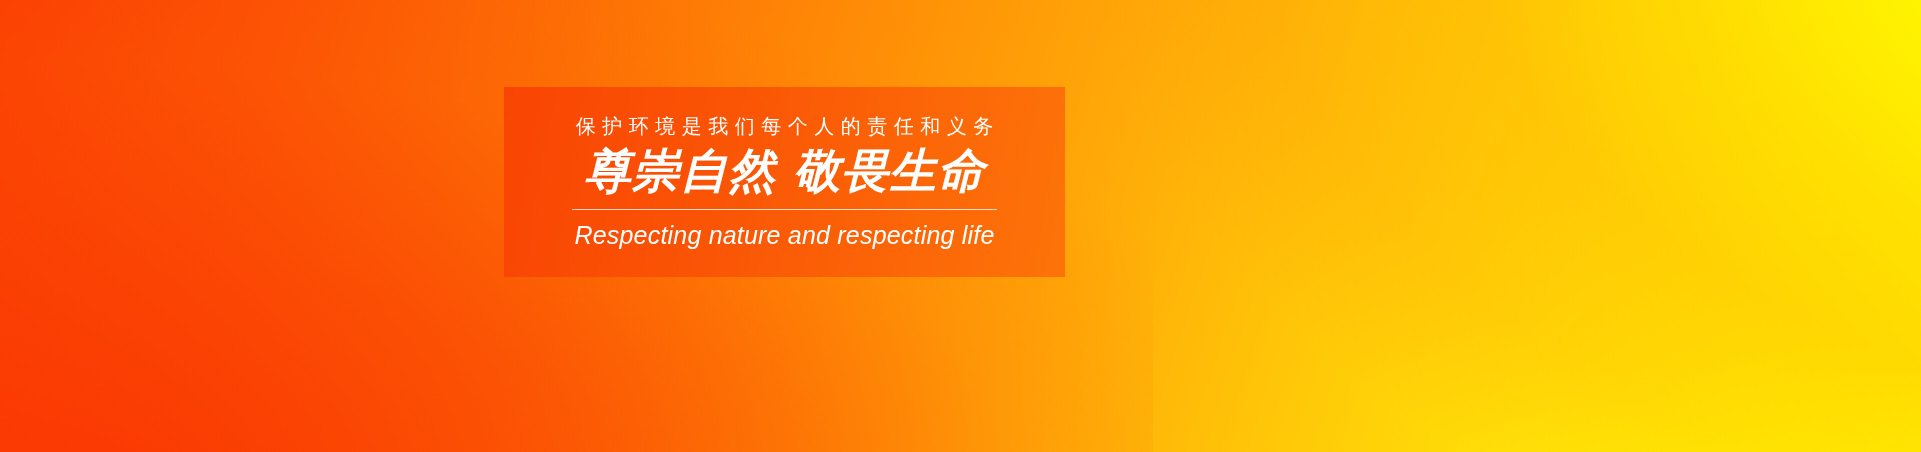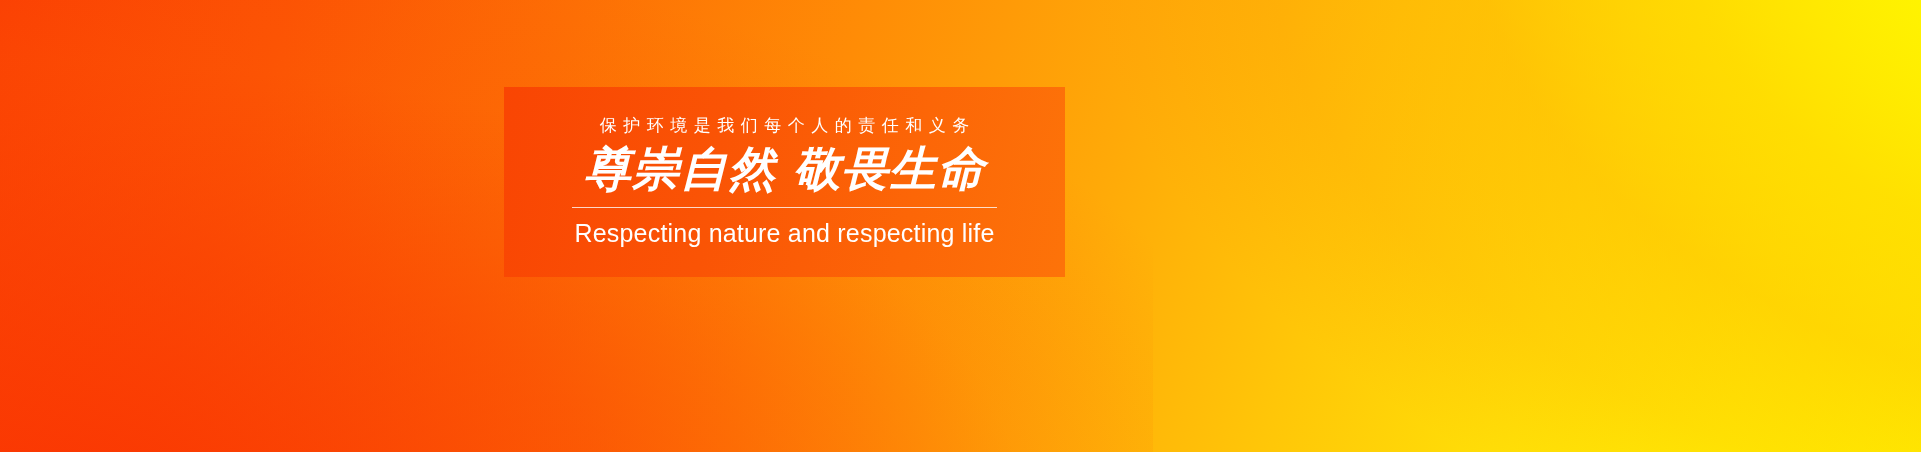--- a/index.html
+++ b/index.html
@@ -72,21 +72,21 @@
 
   .panel-inner {
     width: 100%;
     display: flex;
     flex-direction: column;
     align-items: center;
   }
 
   .sub-cn {
     color: #ffffff;
-    font-size: 17px;
+    font-size: 20px;
     line-height: 1.1;
     letter-spacing: 6.5px;
     text-indent: 6.5px;
     font-weight: 400;
     white-space: nowrap;
     margin-bottom: 9px;
   }
 
   .headline {
     color: #ffffff;
@@ -111,20 +111,21 @@
     margin: 2px 0 12px 0;
   }
 
   .sub-en {
     color: #ffffff;
     font-size: 25px;
     line-height: 1.1;
     font-weight: 400;
     letter-spacing: 0.2px;
     white-space: nowrap;
+    font-style: italic;
   }
 </style>
 </head>
 <body>
 
 <div id="banner">
 
   <div class="panel">
     <div class="panel-inner">
 

